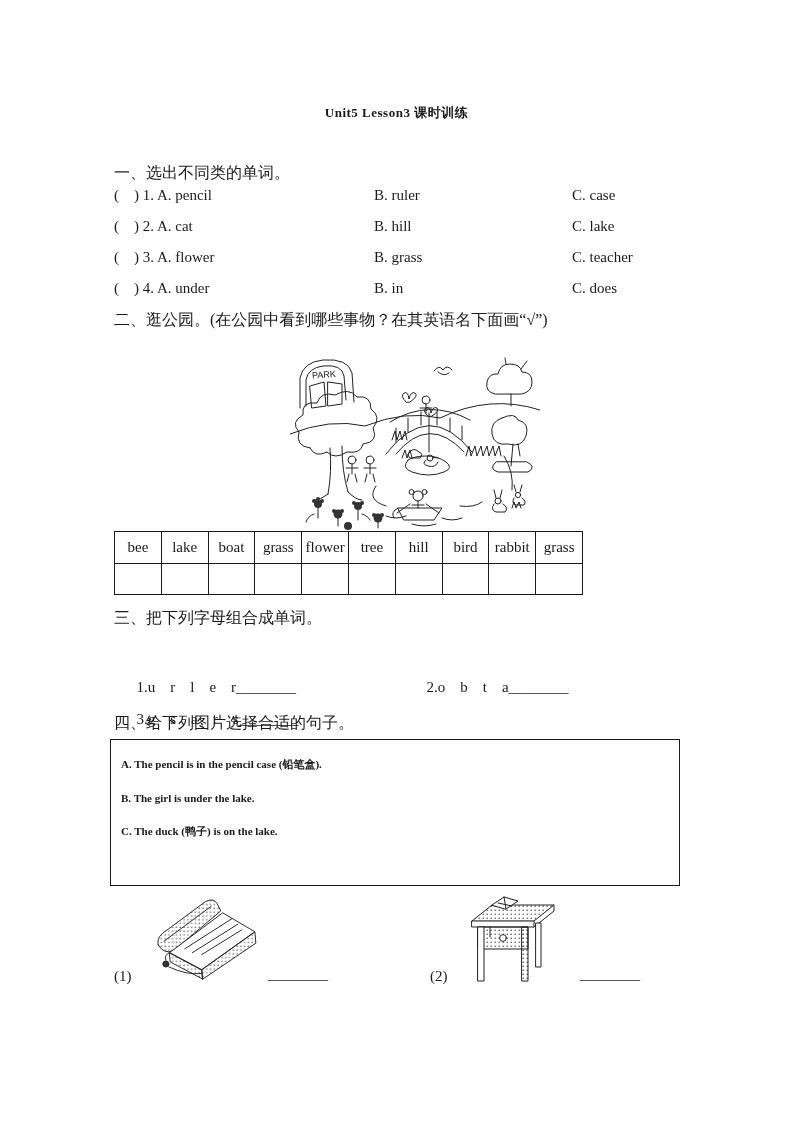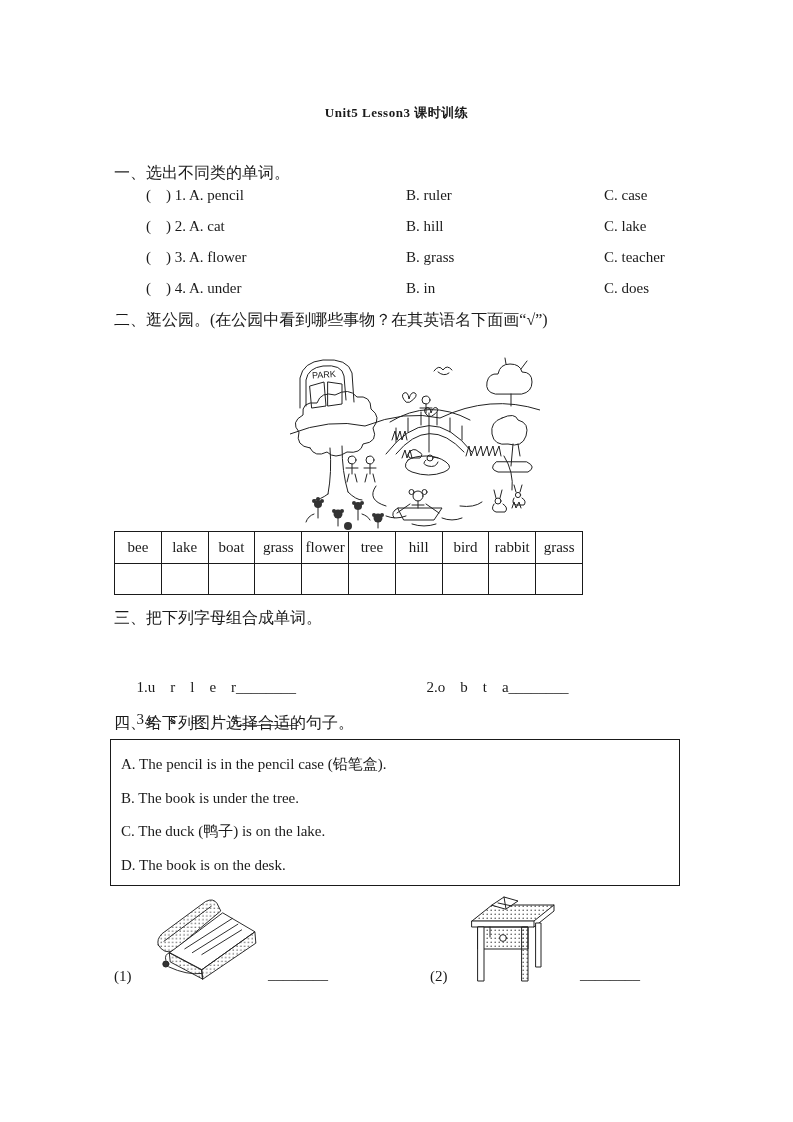--- a/index.html
+++ b/index.html
@@ -24,21 +24,21 @@
     white-space:nowrap;
   }
   
   .sec1-grid{
     left:114px;top:180px;width:600px;
     display:grid;
     grid-template-columns:260px 198px 1fr;
     grid-auto-rows:31px;
     font-size:15px;
   }
-  .sec1-grid span{line-height:31px;white-space:pre;margin-left:32px;}
+  .sec1-grid span{line-height:31px;white-space:pre;}
   
   .park{left:290px;top:356px;width:250px;height:176px;}
   
   table.word-table{
     left:114px;top:531px;width:469px;
     border-collapse:collapse;
     table-layout:fixed;
     font-size:15px;
   }
   .word-table td{
@@ -58,21 +58,22 @@
   }
   .sec3-grid .item{line-height:32px;white-space:pre;}
   .sec3-grid .letters{white-space:pre;margin-top:24px;}
   .blank{letter-spacing:0px;}
   
   .sentence-box{
     left:110px;top:739px;width:570px;height:147px;
     border:1.6px solid #1a1a1a;
     box-sizing:border-box;
     padding:8px 0 0 10px;
-    font-size:15px;
+    font-size:11px;
+    font-weight:bold;
   }
   .sentence-box p{margin:0;line-height:33.5px;}
   
   .pic-label{font-size:15px;}
   .pencil-case{left:146px;top:892px;width:124px;height:90px;}
   .desk{left:466px;top:893px;width:92px;height:94px;}
   svg .ln{stroke:#222;fill:none;stroke-width:1;stroke-linecap:round;stroke-linejoin:round;}
   svg text{font-family:"Liberation Sans","DejaVu Sans",sans-serif;}
 </style>
 </head>
@@ -231,23 +232,22 @@
     </div>
     <div class="item">
       <span>3.</span><span class="letters">g　s　a　r　s</span><span class="blank">________</span>
     </div>
   </div>
 
   <div class="abs sec-heading" style="top:713px;">四、给下列图片选择合适的句子。</div>
 
   <div class="abs sentence-box">
     <p>A. The pencil is in the pencil case (铅笔盒).</p>
-    <p>B. The book is under the tree.</p>
+    <p>B. The girl is under the lake.</p>
     <p>C. The duck (鸭子) is on the lake.</p>
-    <p>D. The book is on the desk.</p>
   </div>
 
   <svg class="abs pencil-case" viewBox="0 0 125 95">
     <defs>
       <pattern id="dots" width="4" height="4" patternUnits="userSpaceOnUse">
         <circle cx="1.2" cy="1.2" r="0.8" fill="#555"></circle>
       </pattern>
     </defs>
     <g class="ln">
 

